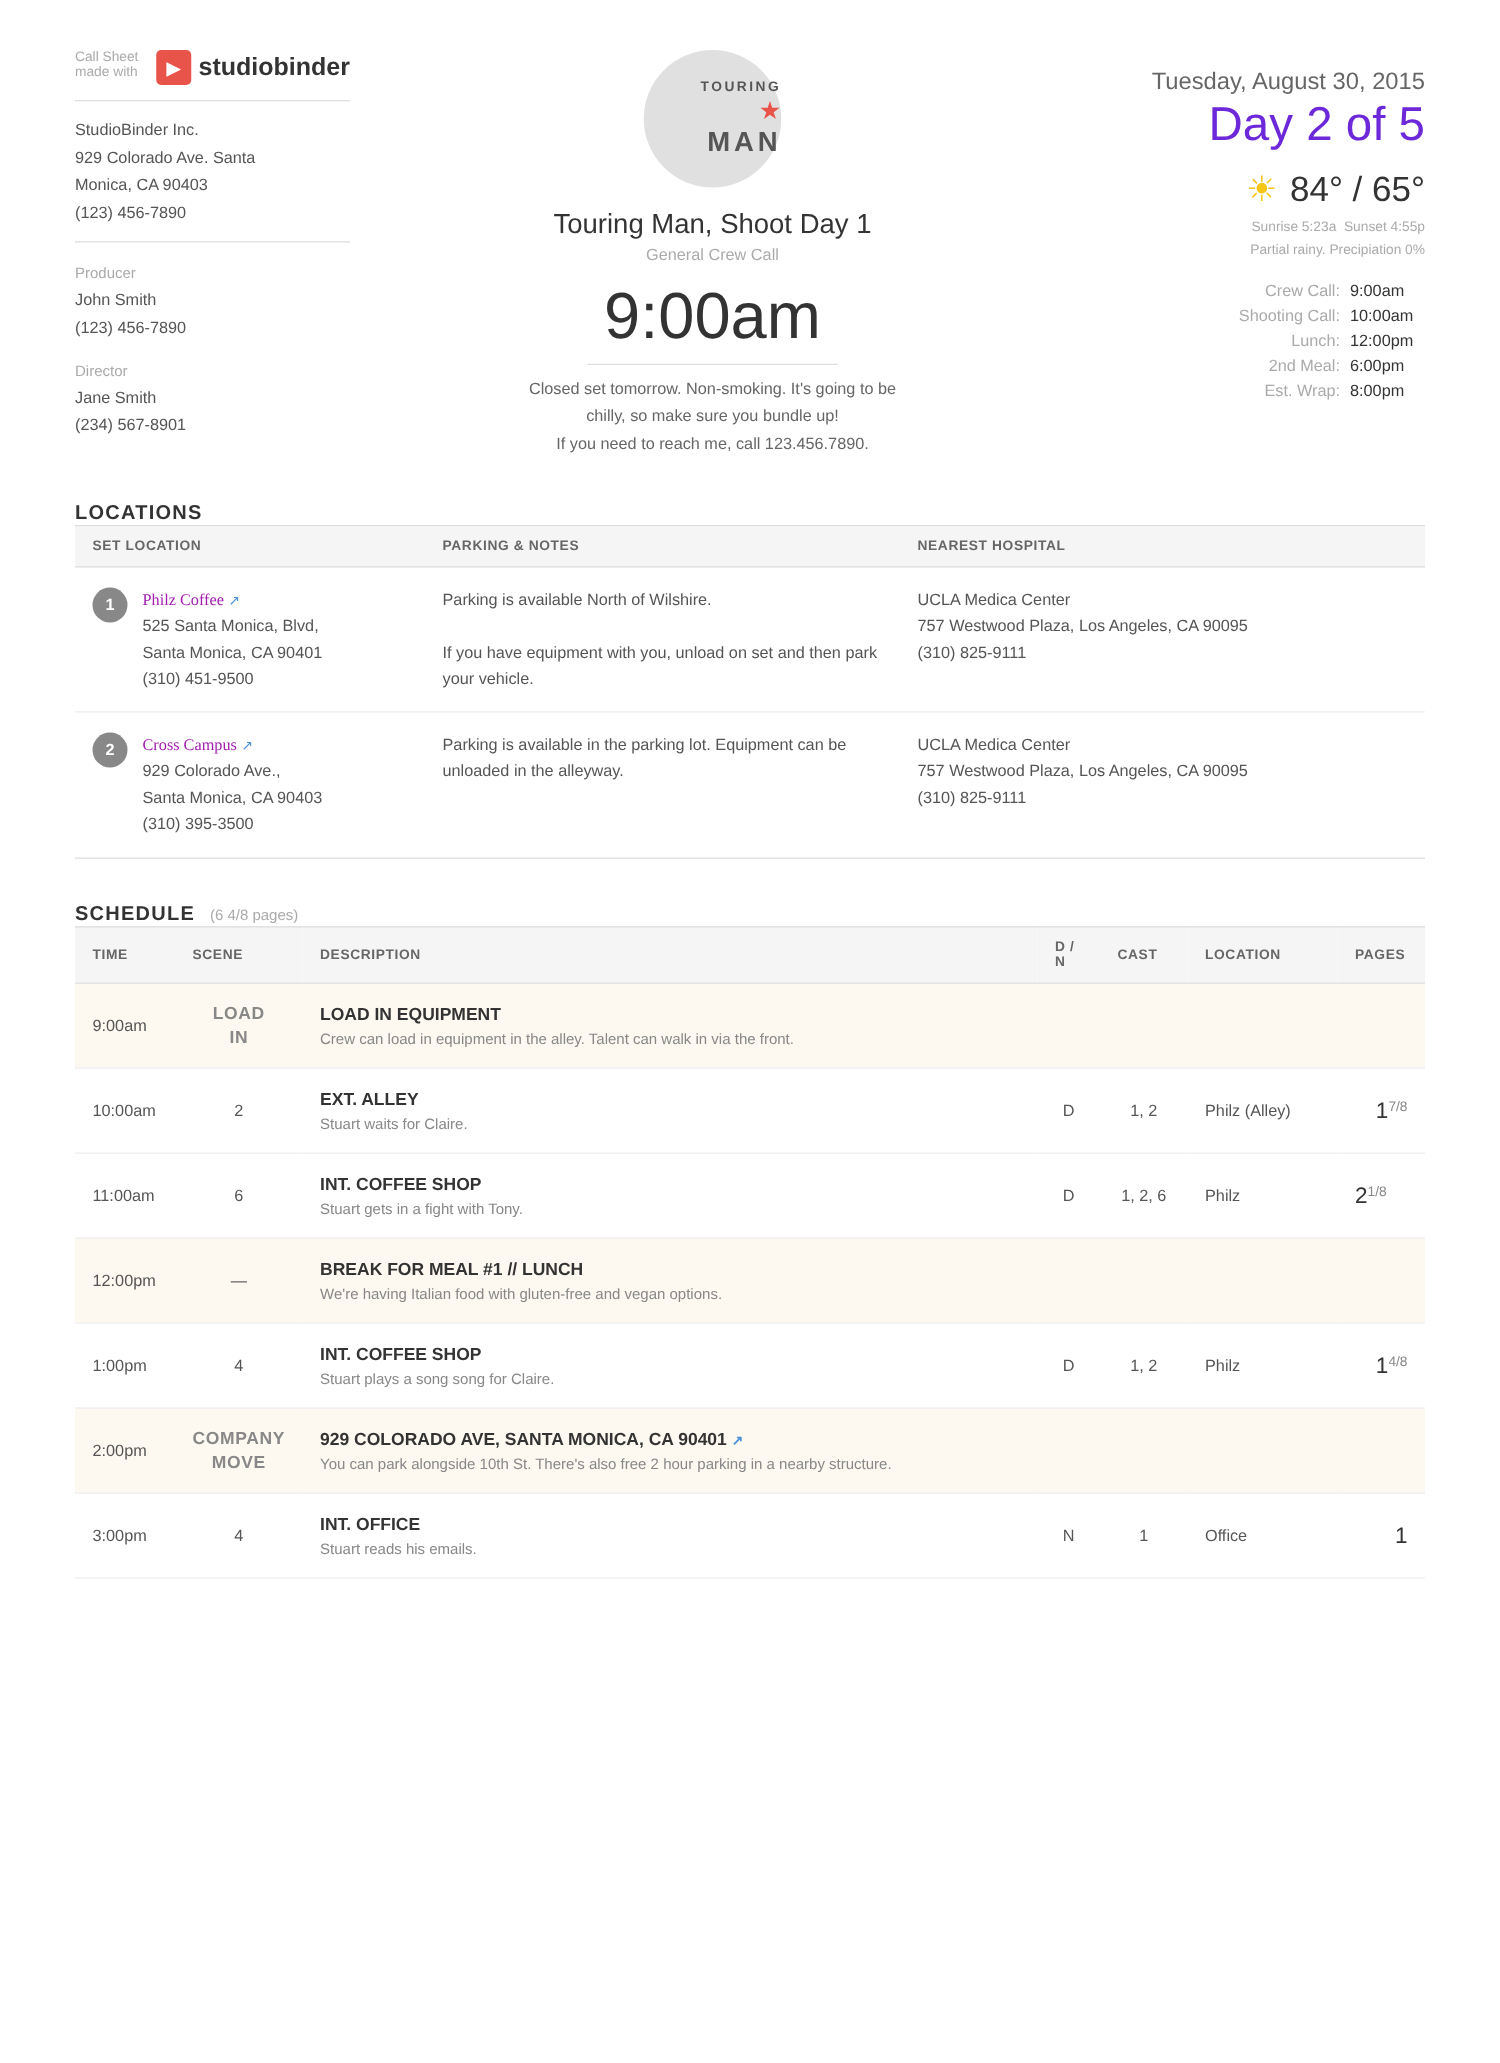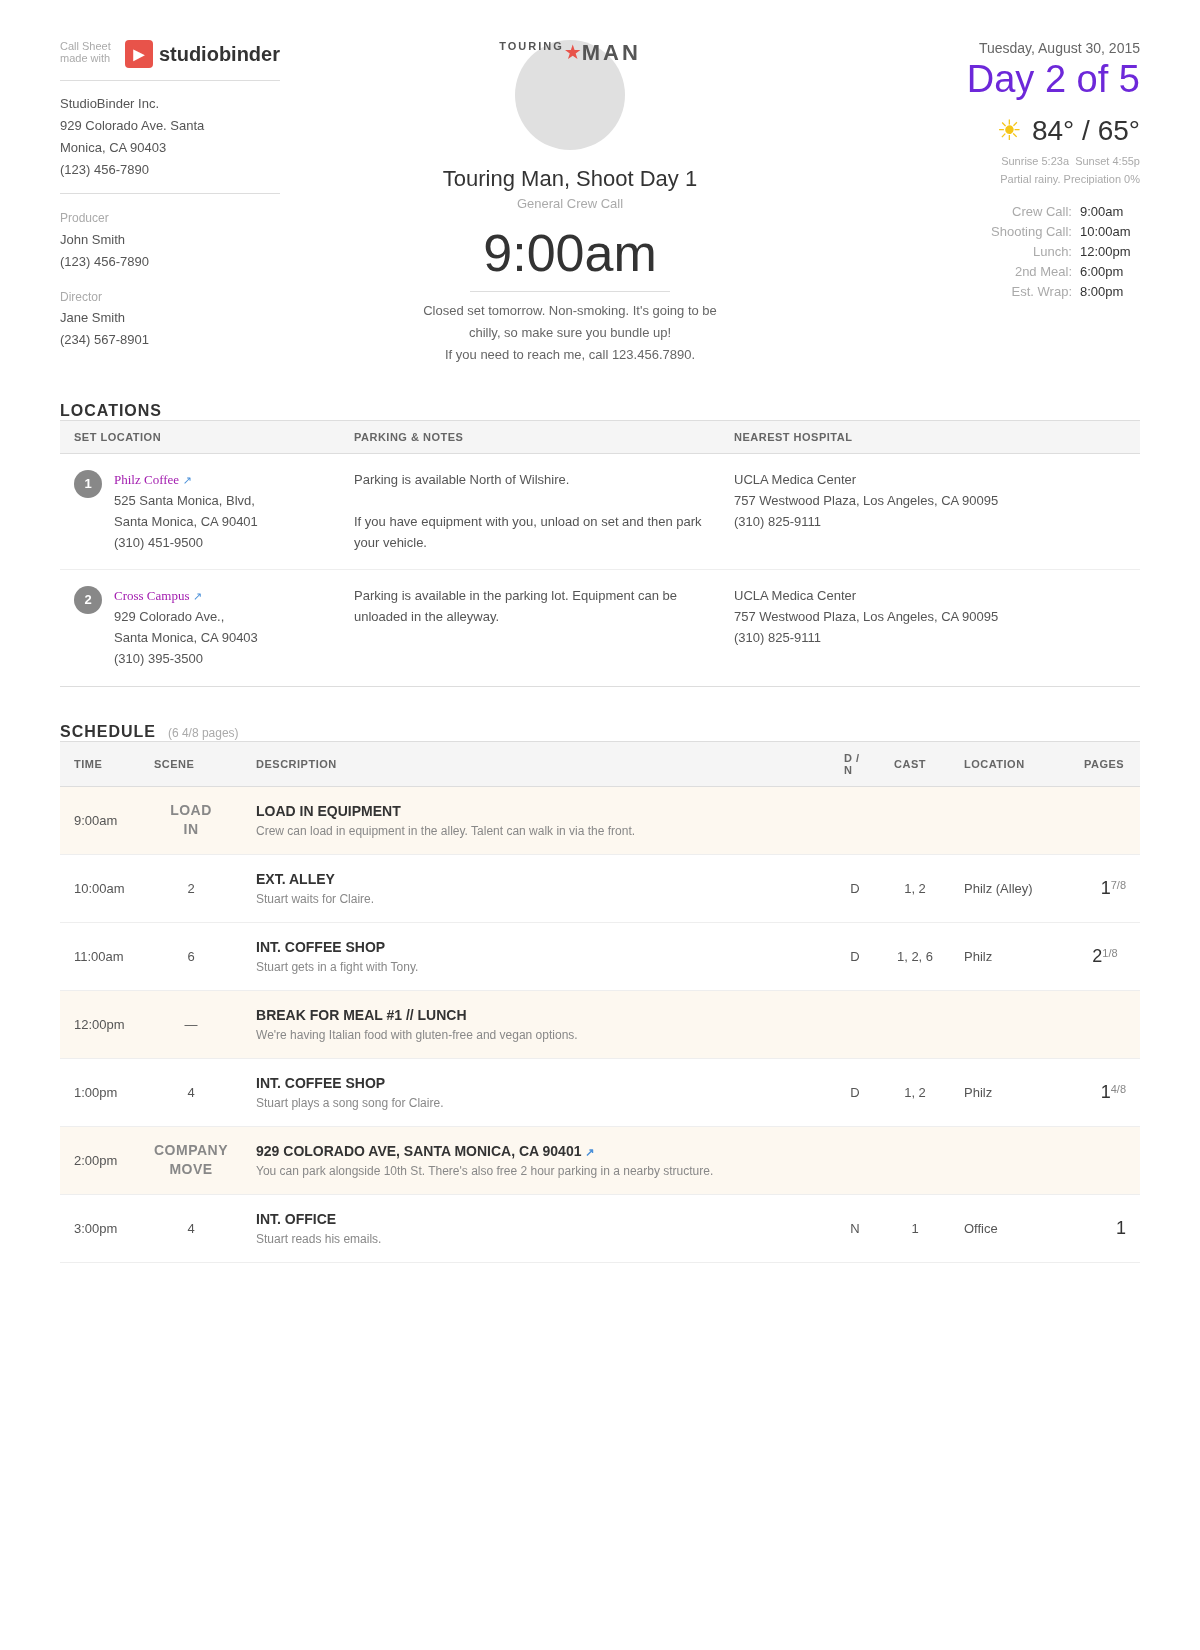--- a/index.html
+++ b/index.html
@@ -85,22 +85,22 @@
       color: #aaa;
       font-size: 12px;
     }
 
     .project-logo-circle {
       width: 110px;
       height: 110px;
       border-radius: 50%;
       background: #e0e0e0;
       display: flex;
-      flex-direction: row;
-      align-items: flex-start;
+      flex-direction: column;
+      align-items: flex-end;
       justify-content: center;
       margin: 0 auto 16px;
       color: #555;
     }
     .project-logo-circle .logo-top {
       font-size: 11px;
       letter-spacing: 2px;
       text-transform: uppercase;
       font-weight: 600;
     }
@@ -139,23 +139,24 @@
       margin: 8px auto;
       width: 200px;
     }
     .project-notes {
       font-size: 13px;
       color: #666;
       line-height: 1.7;
     }
 
     .date-heading {
-      font-size: 14px;
+      font-size: 19px;
       color: #666;
       margin-bottom: 4px;
+      margin-top: 15px;
     }
     .day-heading {
       font-size: 38px;
       font-weight: 300;
       color: #6d28d9;
       line-height: 1;
       margin-bottom: 16px;
     }
     .weather-row {
       display: flex;
@@ -554,21 +555,21 @@
       <tr>
         <td class="time-cell col-time">11:00am</td>
         <td class="col-scene scene-number" style="text-align:center">6</td>
         <td class="col-desc">
           <div class="scene-bold">INT. COFFEE SHOP</div>
           <div class="scene-sub">Stuart gets in a fight with Tony.</div>
         </td>
         <td class="col-dn" style="text-align:center">D</td>
         <td class="col-cast" style="text-align:center">1, 2, 6</td>
         <td class="col-location">Philz</td>
-        <td class="col-pages" style="text-align:center">
+        <td class="col-pages" style="text-align:left">
           <span class="pages-main">2</span><sup class="pages-frac">1/8</sup>
         </td>
       </tr>
 
       <tr class="break-row">
         <td class="time-cell col-time">12:00pm</td>
         <td class="col-scene scene-number" style="text-align:center">—</td>
         <td colspan="5">
           <div class="scene-bold">BREAK FOR MEAL #1 // LUNCH</div>
           <div class="scene-sub">We're having Italian food with gluten-free and vegan options.</div>

